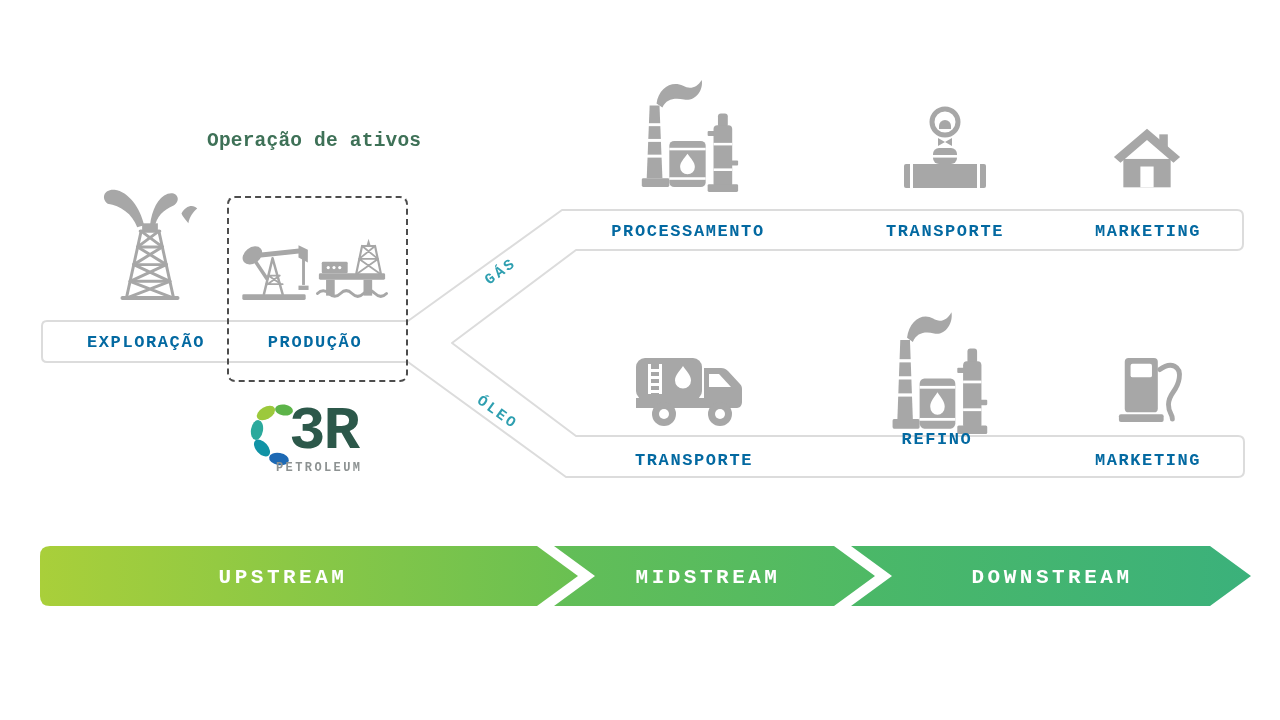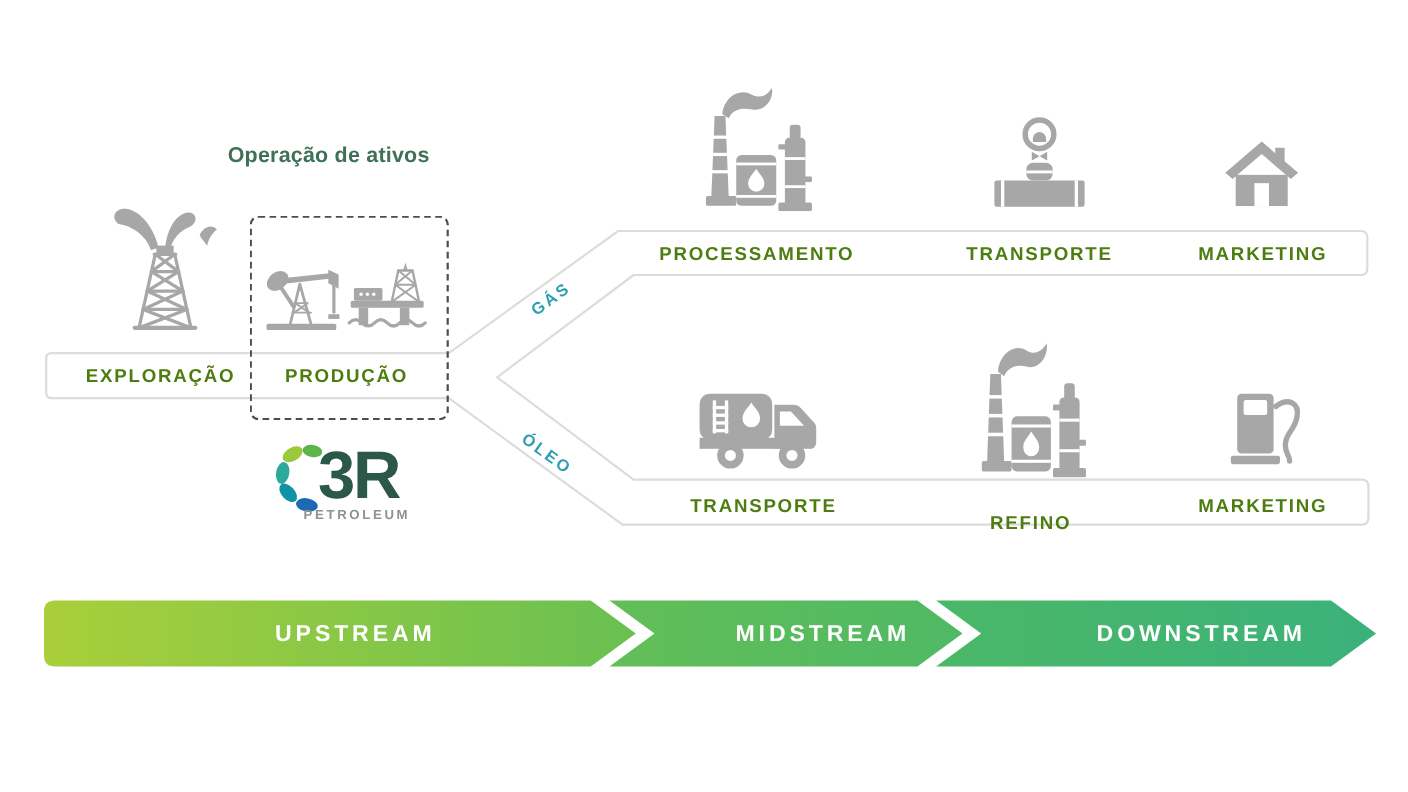--- a/index.html
+++ b/index.html
@@ -1,46 +1,46 @@
 <!DOCTYPE html>
 <html><head>
 <meta charset="utf-8">
 <style>
   html,body{margin:0;padding:0;background:#fff;}
   #stage{
     position:relative;width:1280px;height:720px;background:#ffffff;overflow:hidden;
-    font-family:Liberation Sans, sans-serif;
+    font-family:Liberation Mono, monospace;
   }
   .abs{position:absolute;}
   
   .heading{
     position:absolute;left:207px;top:130px;
     font-size:19.5px;line-height:23px;font-weight:bold;color:#3e7157;
     letter-spacing:.2px;
   }
   
   .dashed-box{
     position:absolute;left:227px;top:196px;width:177px;height:182px;
     border:2px dashed #4d4d4d;border-radius:8px;background:transparent;
   }
   
   .bar-label{
     position:absolute;transform:translate(-50%,-50%);
-    font-size:17px;font-weight:bold;letter-spacing:1.6px;color:#4d7c0f;white-space:nowrap;
+    font-size:17px;font-weight:bold;letter-spacing:1.6px;color:#0369a1;white-space:nowrap;
   }
   .branch-label{
     position:absolute;transform-origin:center;
     font-size:15px;font-weight:bold;letter-spacing:2.5px;color:#2e9fb0;white-space:nowrap;
   }
   .branch-label.gas{left:501px;top:272px;transform:translate(-50%,-50%) rotate(-36deg);}
   .branch-label.oil{left:497px;top:413px;transform:translate(-50%,-50%) rotate(36deg);}
   
   .chev-label{
     position:absolute;transform:translate(-50%,-50%);
-    font-size:21px;font-weight:bold;letter-spacing:3.5px;color:#ffffff;white-space:nowrap;margin-left:40px;
+    font-size:21px;font-weight:bold;letter-spacing:3.5px;color:#ffffff;white-space:nowrap;
   }
   
   .logo-wordmark{
     position:absolute;left:289px;top:403px;
     font-size:61px;line-height:58px;font-weight:bold;letter-spacing:-2px;color:#2c584a;
   }
   .logo-subtitle{
     position:absolute;left:276px;top:461px;width:122px;text-align:left;
     font-size:12px;font-weight:bold;letter-spacing:2.4px;color:#8d9292;
   }
@@ -238,21 +238,21 @@
   <div class="bar-label" style="left:315px;top:342px">PRODUÇÃO</div>
 
   <div class="branch-label gas">GÁS</div>
   <div class="branch-label oil">ÓLEO</div>
 
   <div class="bar-label" style="left:688px;top:231px">PROCESSAMENTO</div>
   <div class="bar-label" style="left:945px;top:231px">TRANSPORTE</div>
   <div class="bar-label" style="left:1148px;top:231px">MARKETING</div>
 
   <div class="bar-label" style="left:694px;top:460px">TRANSPORTE</div>
-  <div class="bar-label" style="left:937px;top:476px">REFINO</div>
+  <div class="bar-label" style="left:937px;top:439px">REFINO</div>
   <div class="bar-label" style="left:1148px;top:460px">MARKETING</div>
 
   <div class="icon" style="left:248px;top:402px;width:54px;height:66px">
     <svg viewBox="0 0 54 66">
       <ellipse cx="18" cy="11" rx="10" ry="6" fill="#9cc93c" transform="rotate(-30 18 11)"></ellipse>
       <ellipse cx="36" cy="8" rx="9" ry="5.5" fill="#5db449" transform="rotate(8 36 8)"></ellipse>
       <ellipse cx="9" cy="28" rx="10" ry="6" fill="#2ba99c" transform="rotate(-80 9 28)"></ellipse>
       <ellipse cx="14" cy="46" rx="10" ry="6" fill="#1193a6" transform="rotate(48 14 46)"></ellipse>
       <ellipse cx="31" cy="57" rx="10" ry="6" fill="#1d69b4" transform="rotate(10 31 57)"></ellipse>
     </svg>

